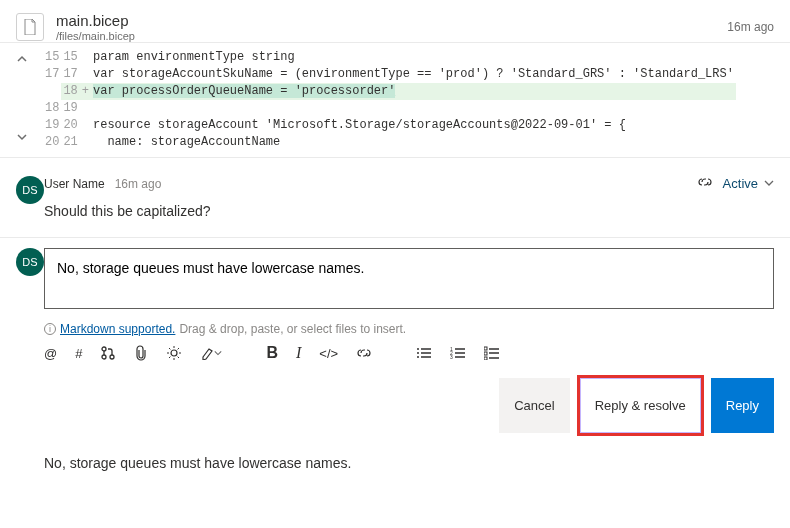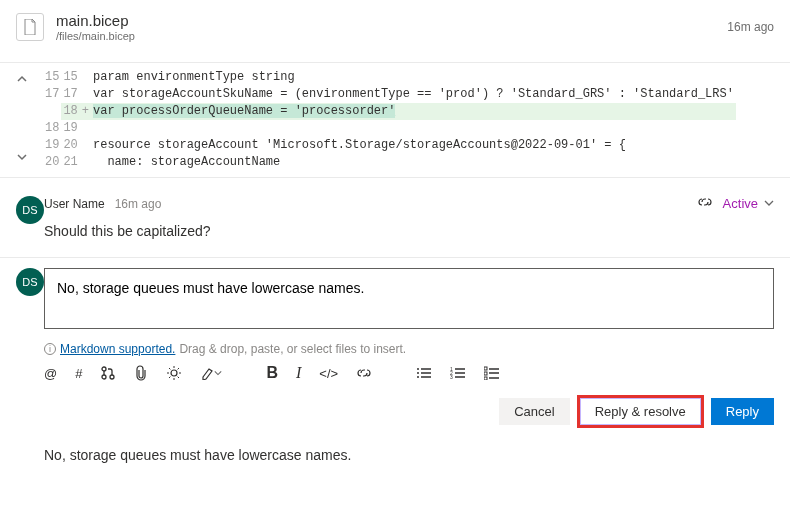--- a/index.html
+++ b/index.html
@@ -6,21 +6,21 @@
   body {
     font-family: "Segoe UI", -apple-system, sans-serif;
     font-size: 13px;
     color: #323130;
     background: #fff;
     width: 790px;
   }
   .file-header {
     display: flex;
     align-items: center;
-    padding: 12px 16px 20px 16px;
+    padding: 12px 16px 0 16px;
     border-bottom: 1px solid #eaeaea;
   }
   .file-icon-box {
     width: 28px; height: 28px;
     border: 1px solid #d0d0d0;
     border-radius: 3px;
     display: flex; align-items: center; justify-content: center;
     margin-right: 12px;
     background: #fff;
   }
@@ -90,21 +90,21 @@
     align-items: center;
     width: 100%;
   }
   .comment-user { font-size: 12px; color: #323130; }
   .comment-time { font-size: 12px; color: #8a8886; margin-left: 10px; }
   .comment-actions {
     margin-left: auto;
     display: flex;
     align-items: center;
     gap: 10px;
-    color: #a21caf;
+    color: #0c4a6e;
   }
   .status-pill {
     display: flex; align-items: center; gap: 6px;
     font-size: 13px;
   }
   .chev-down { font-size: 10px; color: #666; }
   .comment-body {
     margin-top: 12px;
     font-size: 14px;
     color: #323130;
@@ -150,21 +150,21 @@
   }
   .toolbar .tb-item { display: flex; align-items: center; cursor: pointer; }
   .toolbar svg { display: block; }
   .button-row {
     margin-top: 16px;
     display: flex;
     justify-content: flex-end;
     gap: 10px;
   }
   .btn {
-    padding: 5px 14px;
+    padding: 19px 14px;
     font-size: 13px;
     border: 1px solid transparent;
     cursor: pointer;
     font-family: inherit;
   }
   .btn-cancel { background: #f3f2f1; color: #323130; }
   .btn-resolve { background: #fff; color: #323130; border: 1px solid #c4b5fd; }
   .btn-reply { background: #0078d4; color: #fff; }
   .resolve-highlight { outline: 3px solid #e3322e; outline-offset: 0px; }
   .preview-text {

